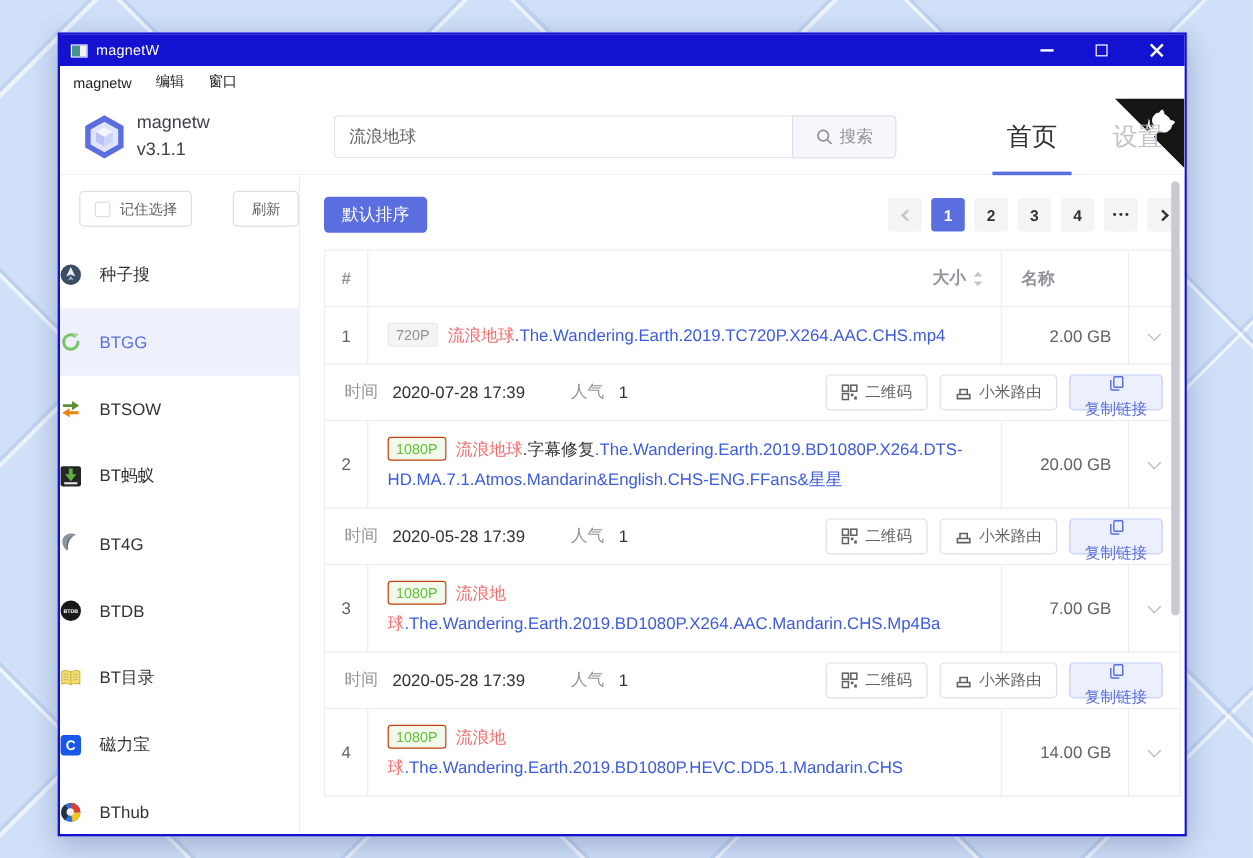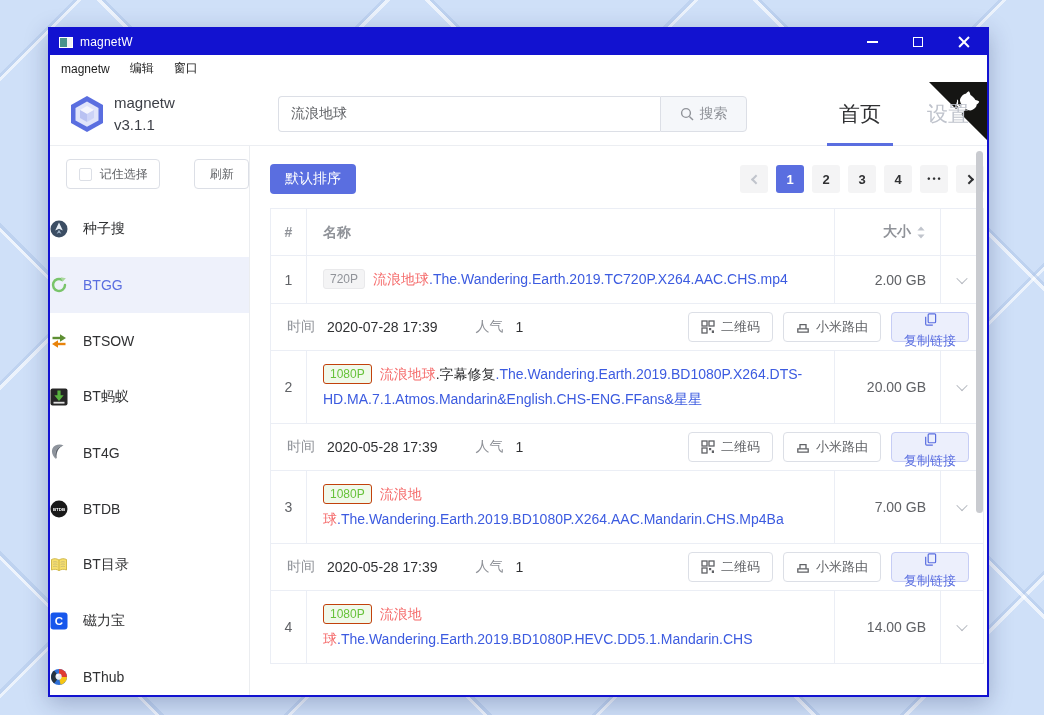--- a/index.html
+++ b/index.html
@@ -318,30 +318,30 @@
                 <div class="page ">4</div>
                 <div class="page more">•••</div>
                 <div class="page next">
                   <span class="arr right"></span>
                 </div>
               </div>
           </div>
           <div class="table">
             <div class="trow thead">
               <div class="cell c-idx">#</div>
-              <div class="cell c-name">名称</div>
               <div class="cell c-size">
                 <span>大小</span>
                 <span style="display:flex">
                   <svg width="10" height="13" viewBox="0 0 10 13">
                     <path d="M5 0.5 L8.6 4.5 H1.4 Z" fill="#c0c4cc"></path>
                     <path d="M5 12.5 L1.4 8.5 H8.6 Z" fill="#c0c4cc"></path>
                   </svg>
                 </span>
               </div>
+              <div class="cell c-name">名称</div>
               <div class="cell c-chev"></div>
             </div>
             <div id="rows-host">
                 <div class="trow">
                   <div class="cell c-idx">1</div>
                   <div class="cell c-name"><span class="badge badge-gray">720P</span><span class="t-red">流浪地球</span><span class="t-blue">.The.Wandering.Earth.2019.TC720P.X264.AAC.CHS.mp4</span></div>
                   <div class="cell c-size">2.00 GB</div>
                   <div class="cell c-chev">
                     <span class="chev"></span>
                   </div>

